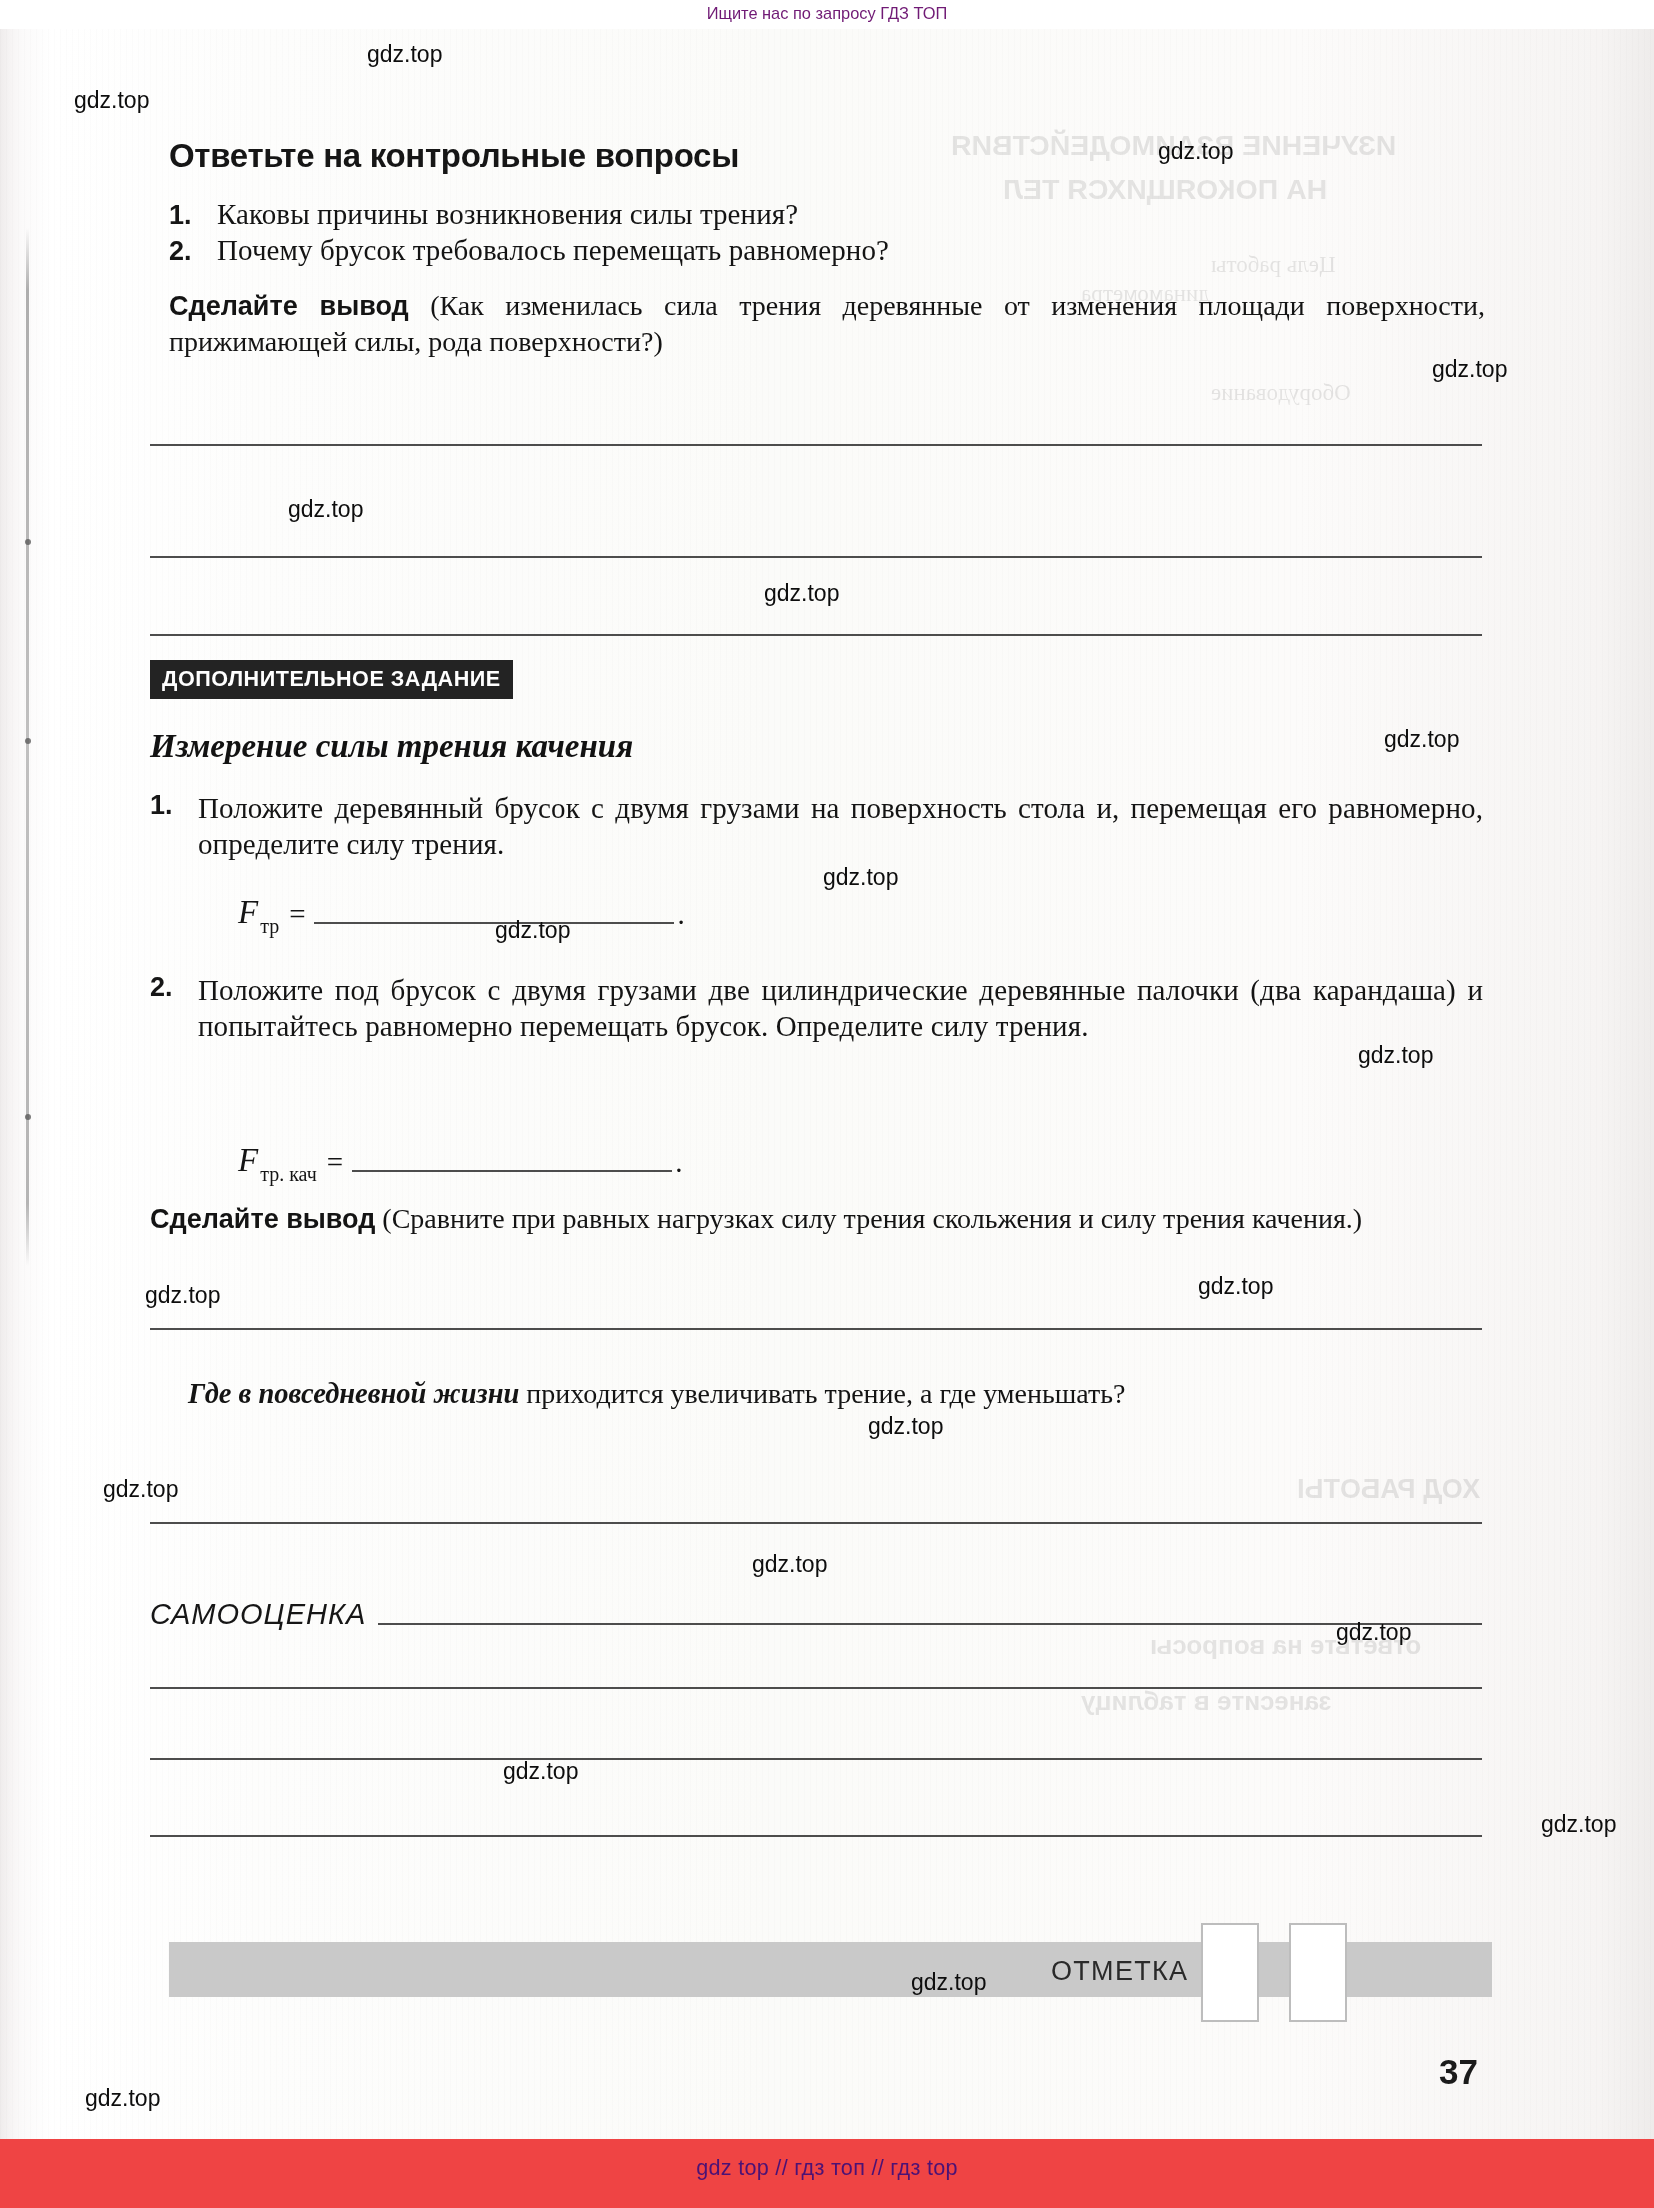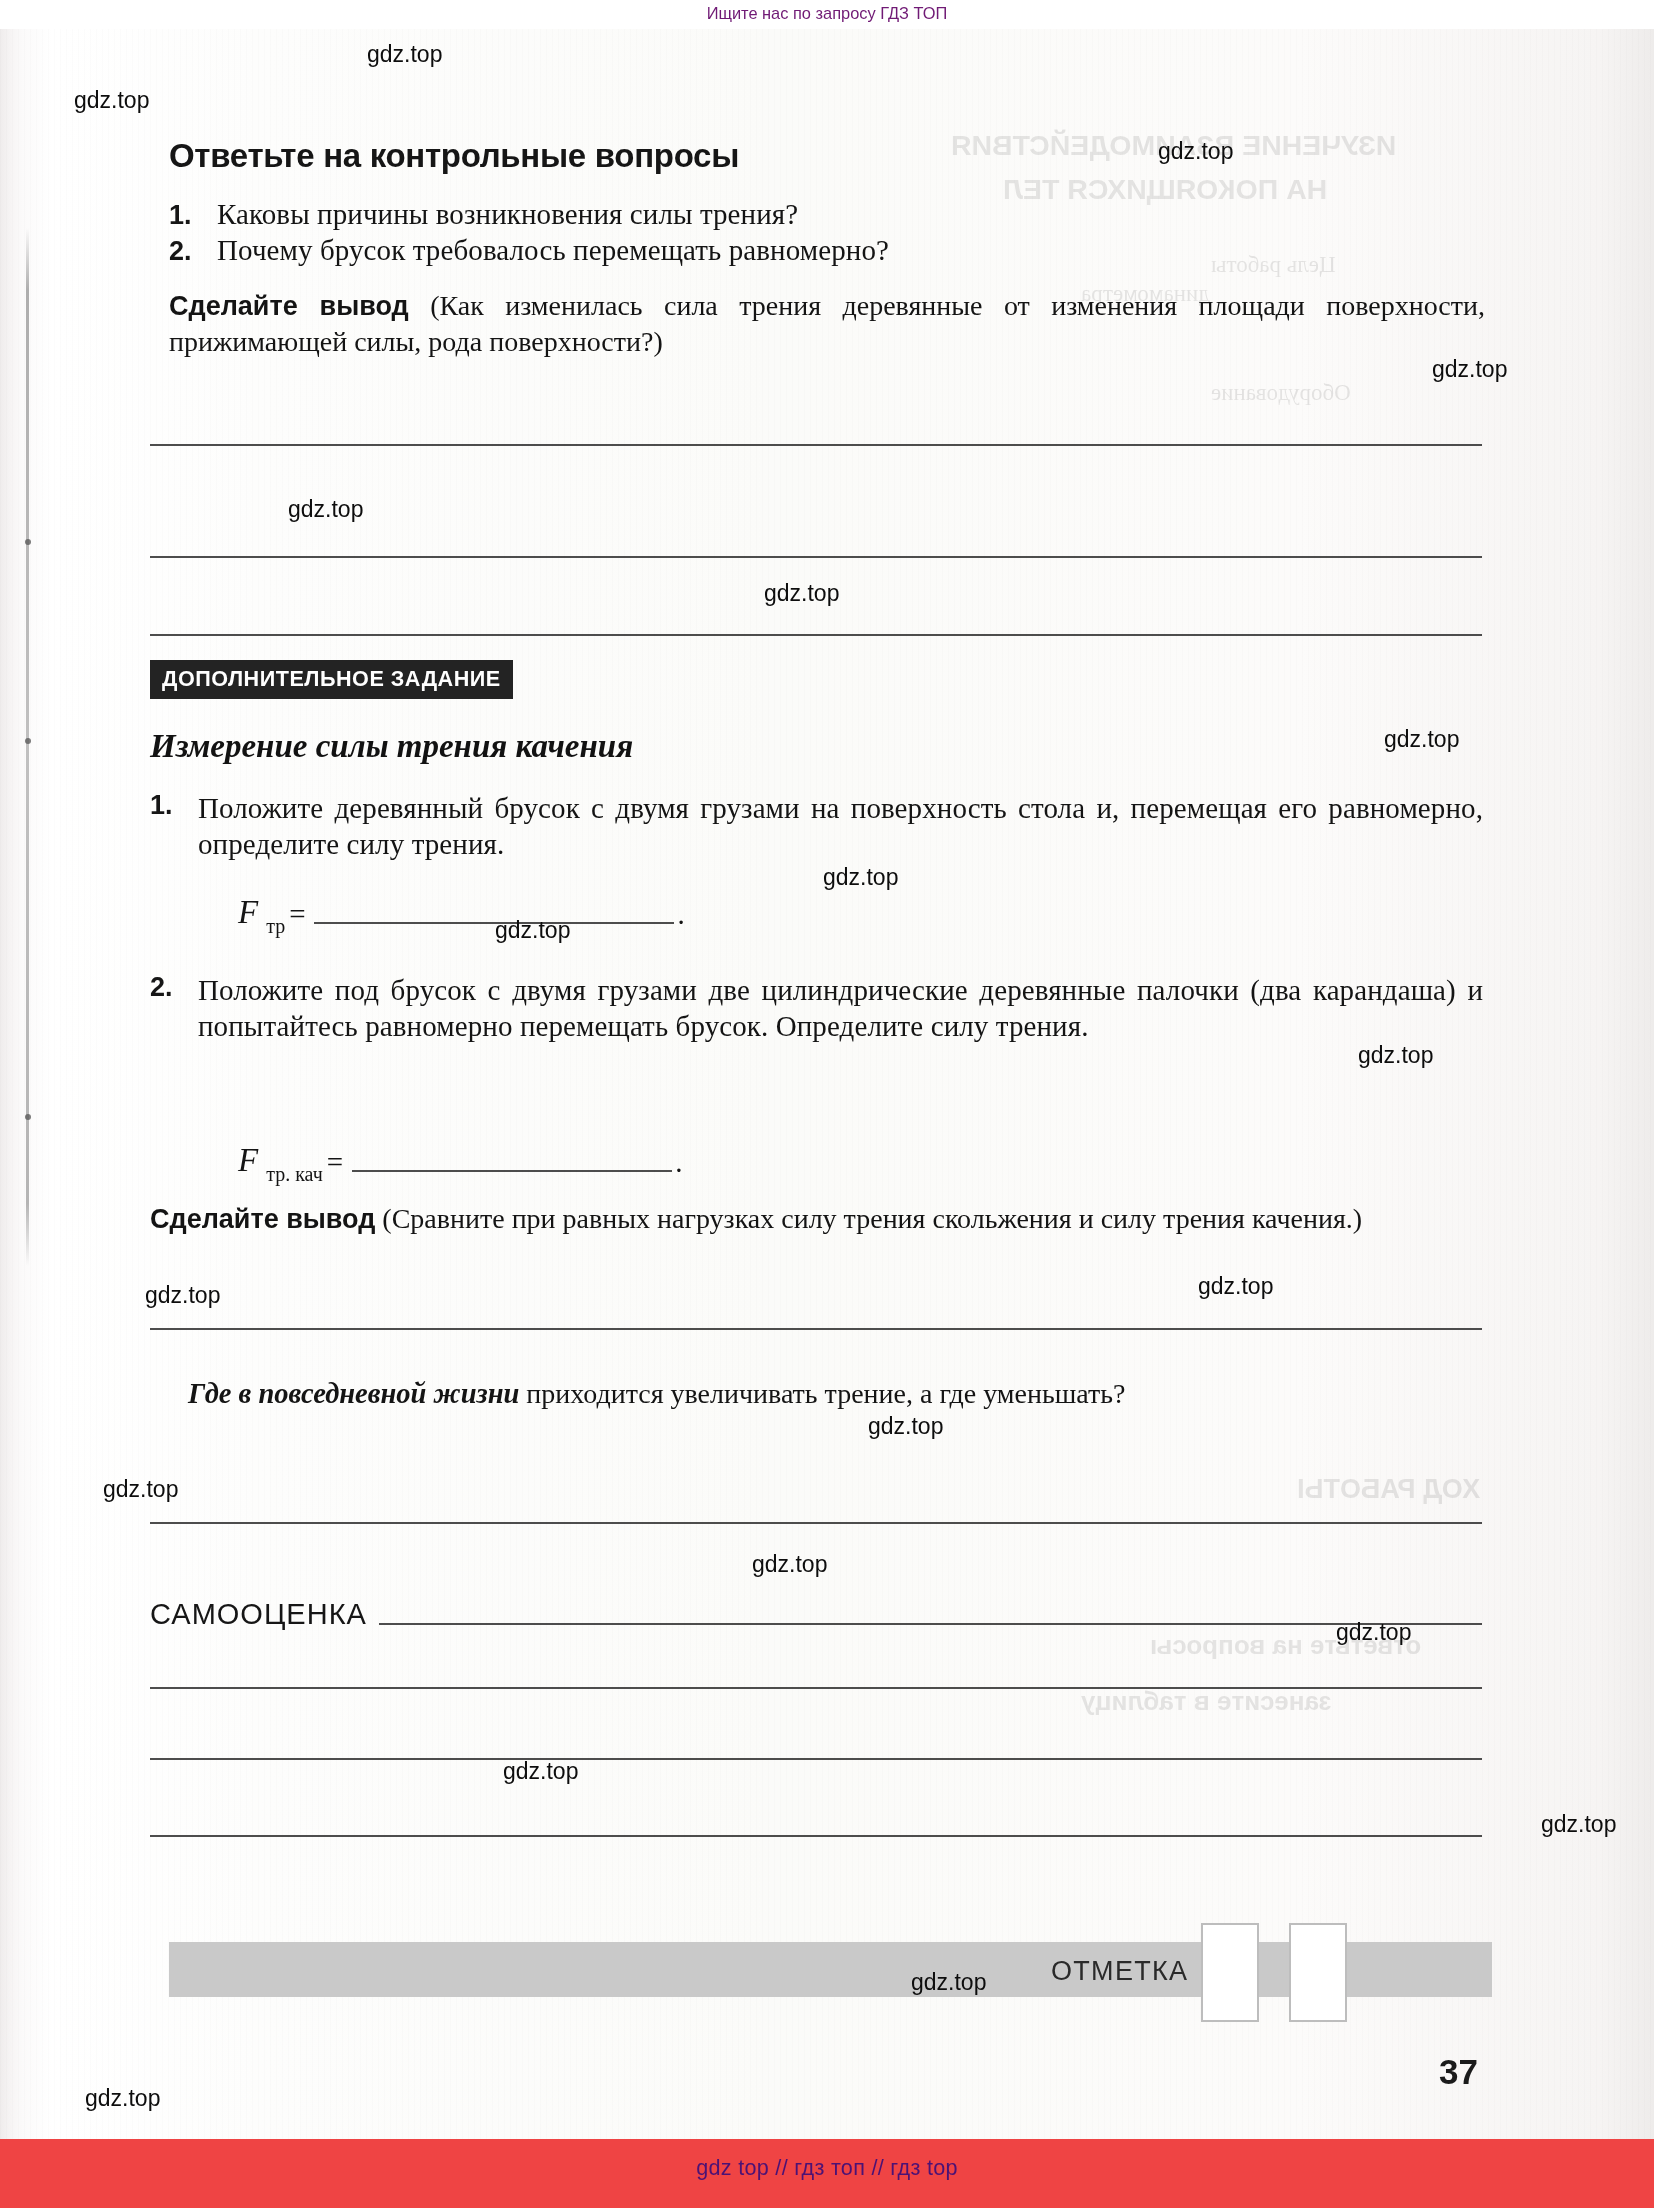--- a/index.html
+++ b/index.html
@@ -187,21 +187,21 @@
     font-style: italic;
     font-size: 33px;
     color: #141414;
   }
   .formula .fsub {
     font-size: 20px;
     font-style: normal;
     color: #141414;
     position: relative;
     top: 7px;
-    left: 8px;
+    left: 2px;
   }
   .formula .feq {
     font-size: 29px;
     margin: 0 8.6px 0 12px;
     color: #141414;
   }
   .formula .fline {
     border-bottom: 2.6px solid #2e2e2e;
     flex: 0 0 auto;
     position: relative;
@@ -209,20 +209,21 @@
     opacity: .85;
   }
   .formula .fdot {
     font-size: 29px;
     margin-left: 3.5px;
     color: #141414;
   }
 
   .selfeval {
     display: flex;
+    font-style: italic;
   }
   .selfeval-label {
     font-family: "Liberation Sans", sans-serif;
     font-size: 29px;
     color: #161616;
     letter-spacing: 1px;
   }
   .selfeval-rule {
     flex: 1;
     border-bottom: 2.6px solid #2e2e2e;

